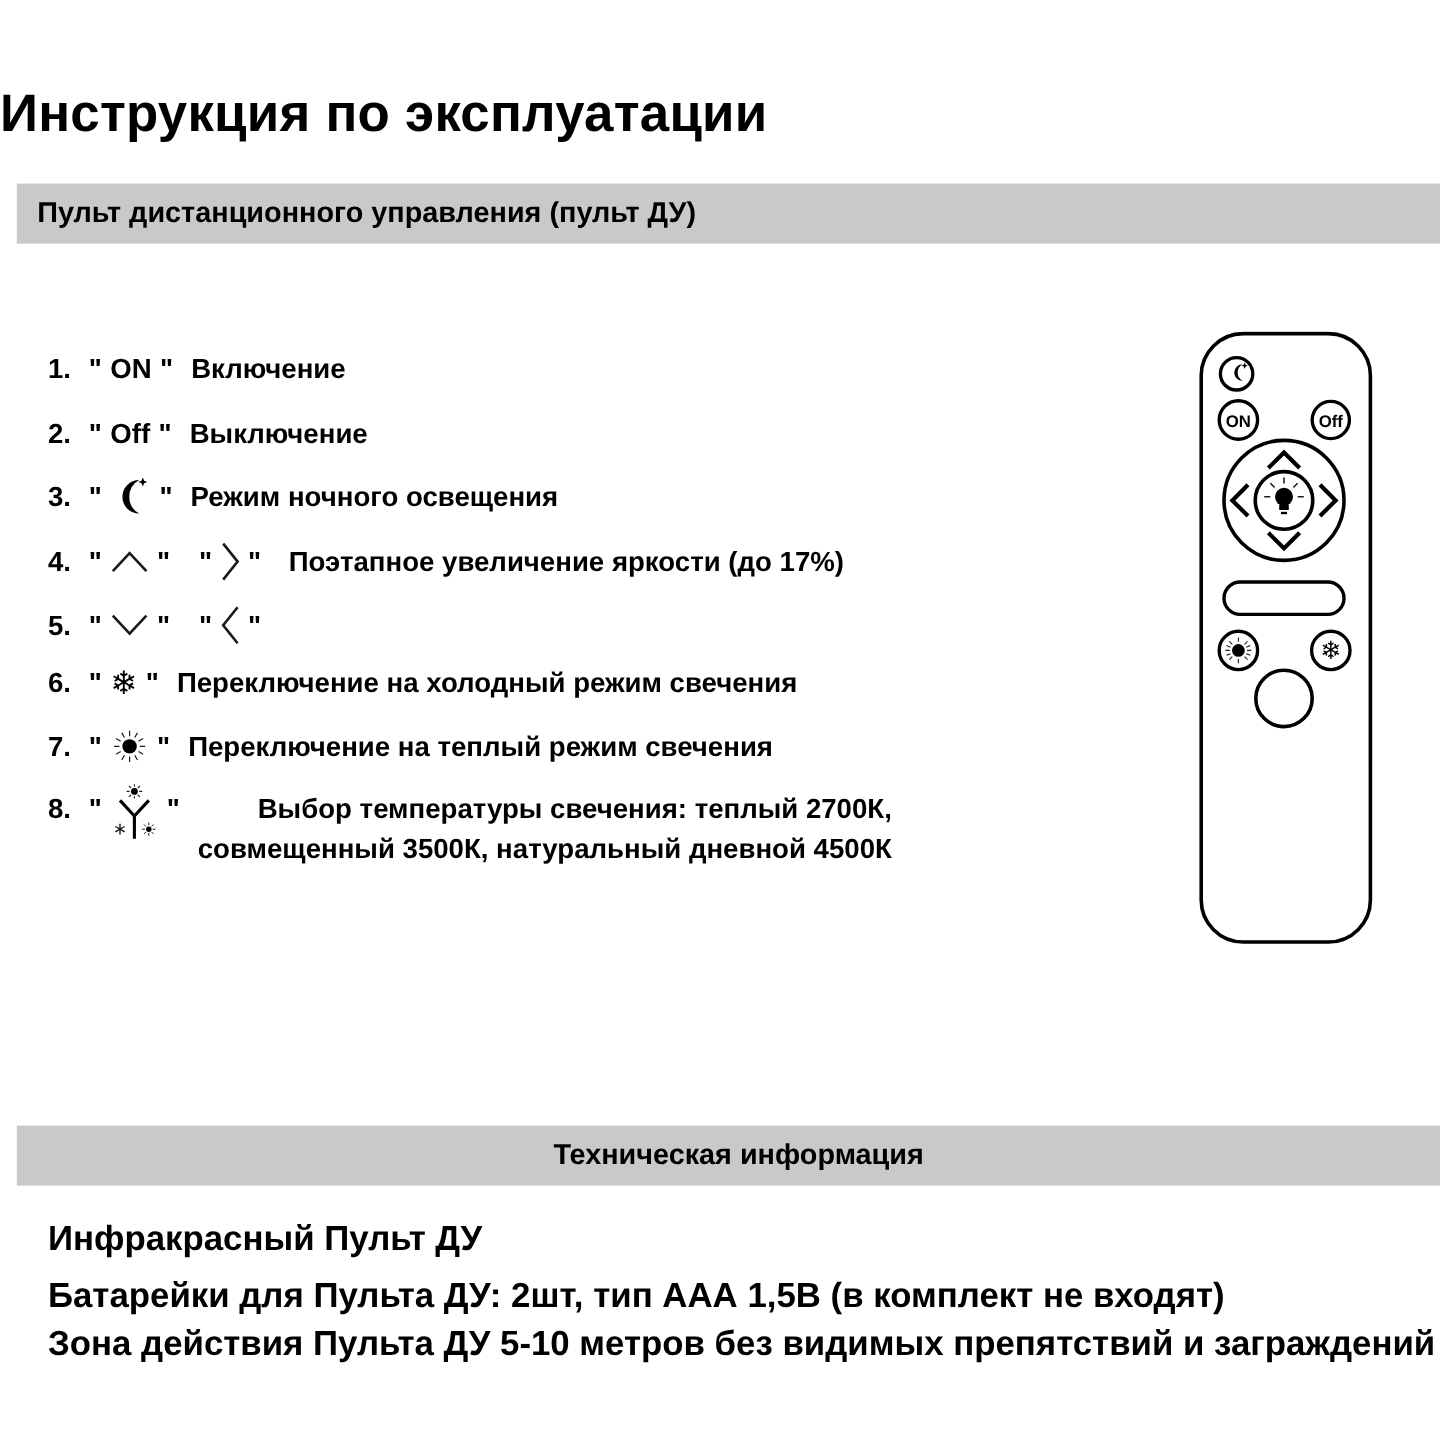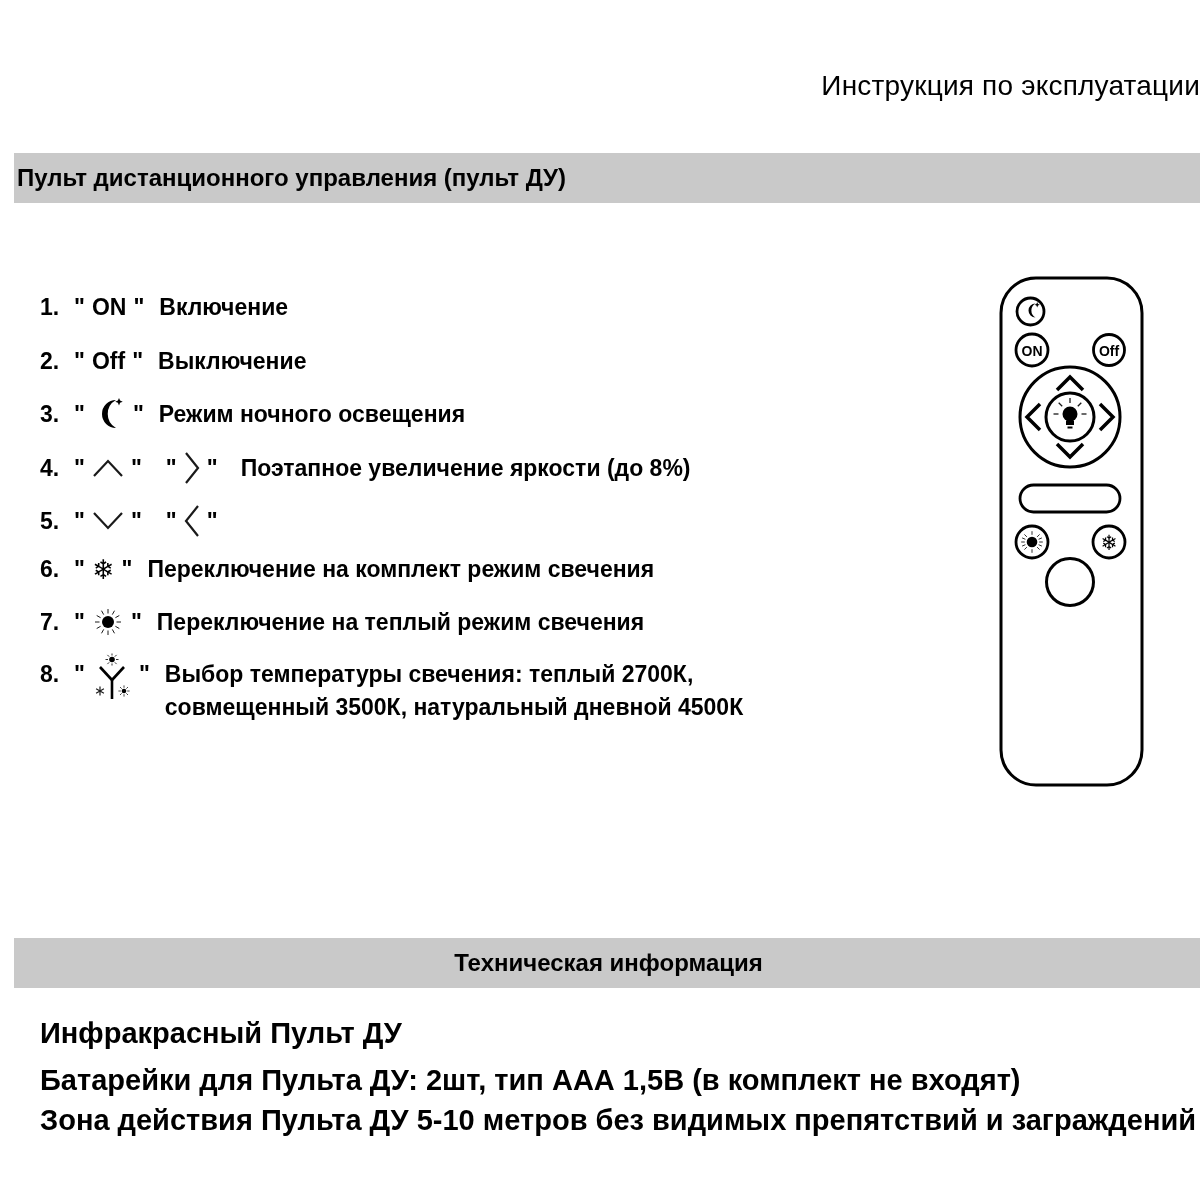--- a/index.html
+++ b/index.html
@@ -1,46 +1,46 @@
 <!DOCTYPE html>
 <html><head>
 <meta charset="utf-8">
 <style>
   html,body{margin:0;padding:0;background:#fff;}
   .page{
     position:relative;width:1200px;height:1200px;background:#ffffff;
     font-family:"Liberation Sans",sans-serif;color:#000;overflow:hidden;
   }
   .title{
-    position:absolute;top:70px;left:0;width:100%;text-align:right;
-    font-size:28px;font-weight:normal;letter-spacing:.2px;
+    position:absolute;top:70px;left:0;width:100%;text-align:left;
+    font-size:44px;font-weight:bold;letter-spacing:.2px;
   }
   .band{
     position:absolute;left:14px;right:0;height:50px;background:#c9c9c9;
-    display:flex;align-items:center;padding-left:3px;box-sizing:border-box;
+    display:flex;align-items:center;padding-left:17px;box-sizing:border-box;
     font-size:24px;font-weight:bold;
   }
   .band-remote{top:153px;}
   .band-tech{top:938px;justify-content:center;}
   .li{
     position:absolute;left:40px;display:flex;align-items:center;gap:7px;
     height:44px;font-size:23px;font-weight:bold;white-space:nowrap;
   }
   .li .num{min-width:27px;}
   .li svg{display:block;flex:none;}
   .gap{display:inline-block;width:10px;flex:none;}
   .lbl{margin-left:8px;}
   .lbl-far{margin-left:16px;}
   .snowglyph{
     font-family:"DejaVu Sans",sans-serif;font-size:27px;font-weight:bold;
     line-height:1;flex:none;
   }
   .li8{align-items:flex-start;height:auto;}
   .li8 .num,.li8 .q{line-height:33px;}
-  .li8 .lines{line-height:33px;margin-left:8px;}
+  .li8 .lines{line-height:33px;margin-left:8px;text-align:right;}
   .li8 svg{margin-top:-5px;}
   .tech-line{position:absolute;left:40px;font-size:29px;font-weight:bold;line-height:30px;white-space:nowrap;}
   .t1{top:1018px;} .t2{top:1065px;} .t3{top:1105px;}
   .remote{position:absolute;left:999px;top:276px;}
 </style>
 </head>
 <body>
 
 <div class="page">
 
@@ -83,21 +83,21 @@
     <svg width="32" height="22" viewBox="0 0 32 22">
       <polyline points="2,19 16,4 30,19" fill="none" stroke="#1a1a1a" stroke-width="2.2"></polyline>
     </svg>
     <span class="q">"</span>
     <span class="gap"></span>
     <span class="q">"</span>
     <svg width="16" height="36" viewBox="0 0 16 36">
       <polyline points="2,3 14,18 2,33" fill="none" stroke="#1a1a1a" stroke-width="2.2"></polyline>
     </svg>
     <span class="q">"</span>
-    <span class="lbl lbl-far">Поэтапное увеличение яркости (до 8%)</span>
+    <span class="lbl lbl-far">Поэтапное увеличение яркости (до 17%)</span>
   </div>
 
   <div class="li" style="top:499px">
     <span class="num">5.</span>
     <span class="q">"</span>
     <svg width="32" height="22" viewBox="0 0 32 22">
       <polyline points="2,3 16,18 30,3" fill="none" stroke="#1a1a1a" stroke-width="2.2"></polyline>
     </svg>
     <span class="q">"</span>
     <span class="gap"></span>
@@ -106,21 +106,21 @@
       <polyline points="14,3 2,18 14,33" fill="none" stroke="#1a1a1a" stroke-width="2.2"></polyline>
     </svg>
     <span class="q">"</span>
   </div>
 
   <div class="li" style="top:547px">
     <span class="num">6.</span>
     <span class="q">"</span>
     <span class="snowglyph">❄</span>
     <span class="q">"</span>
-    <span class="lbl">Переключение на комплект режим свечения</span>
+    <span class="lbl">Переключение на холодный режим свечения</span>
   </div>
 
   <div class="li" style="top:600px">
     <span class="num">7.</span>
     <span class="q">"</span>
     <svg width="32" height="32" viewBox="0 0 32 32">
       <circle cx="16" cy="16" r="6" fill="#000"></circle>
       <g stroke="#1a1a1a" stroke-width="1">
         <line x1="24.5" y1="16" x2="29" y2="16"></line>
           <line x1="23.4" y1="20.3" x2="27.3" y2="22.5"></line>

